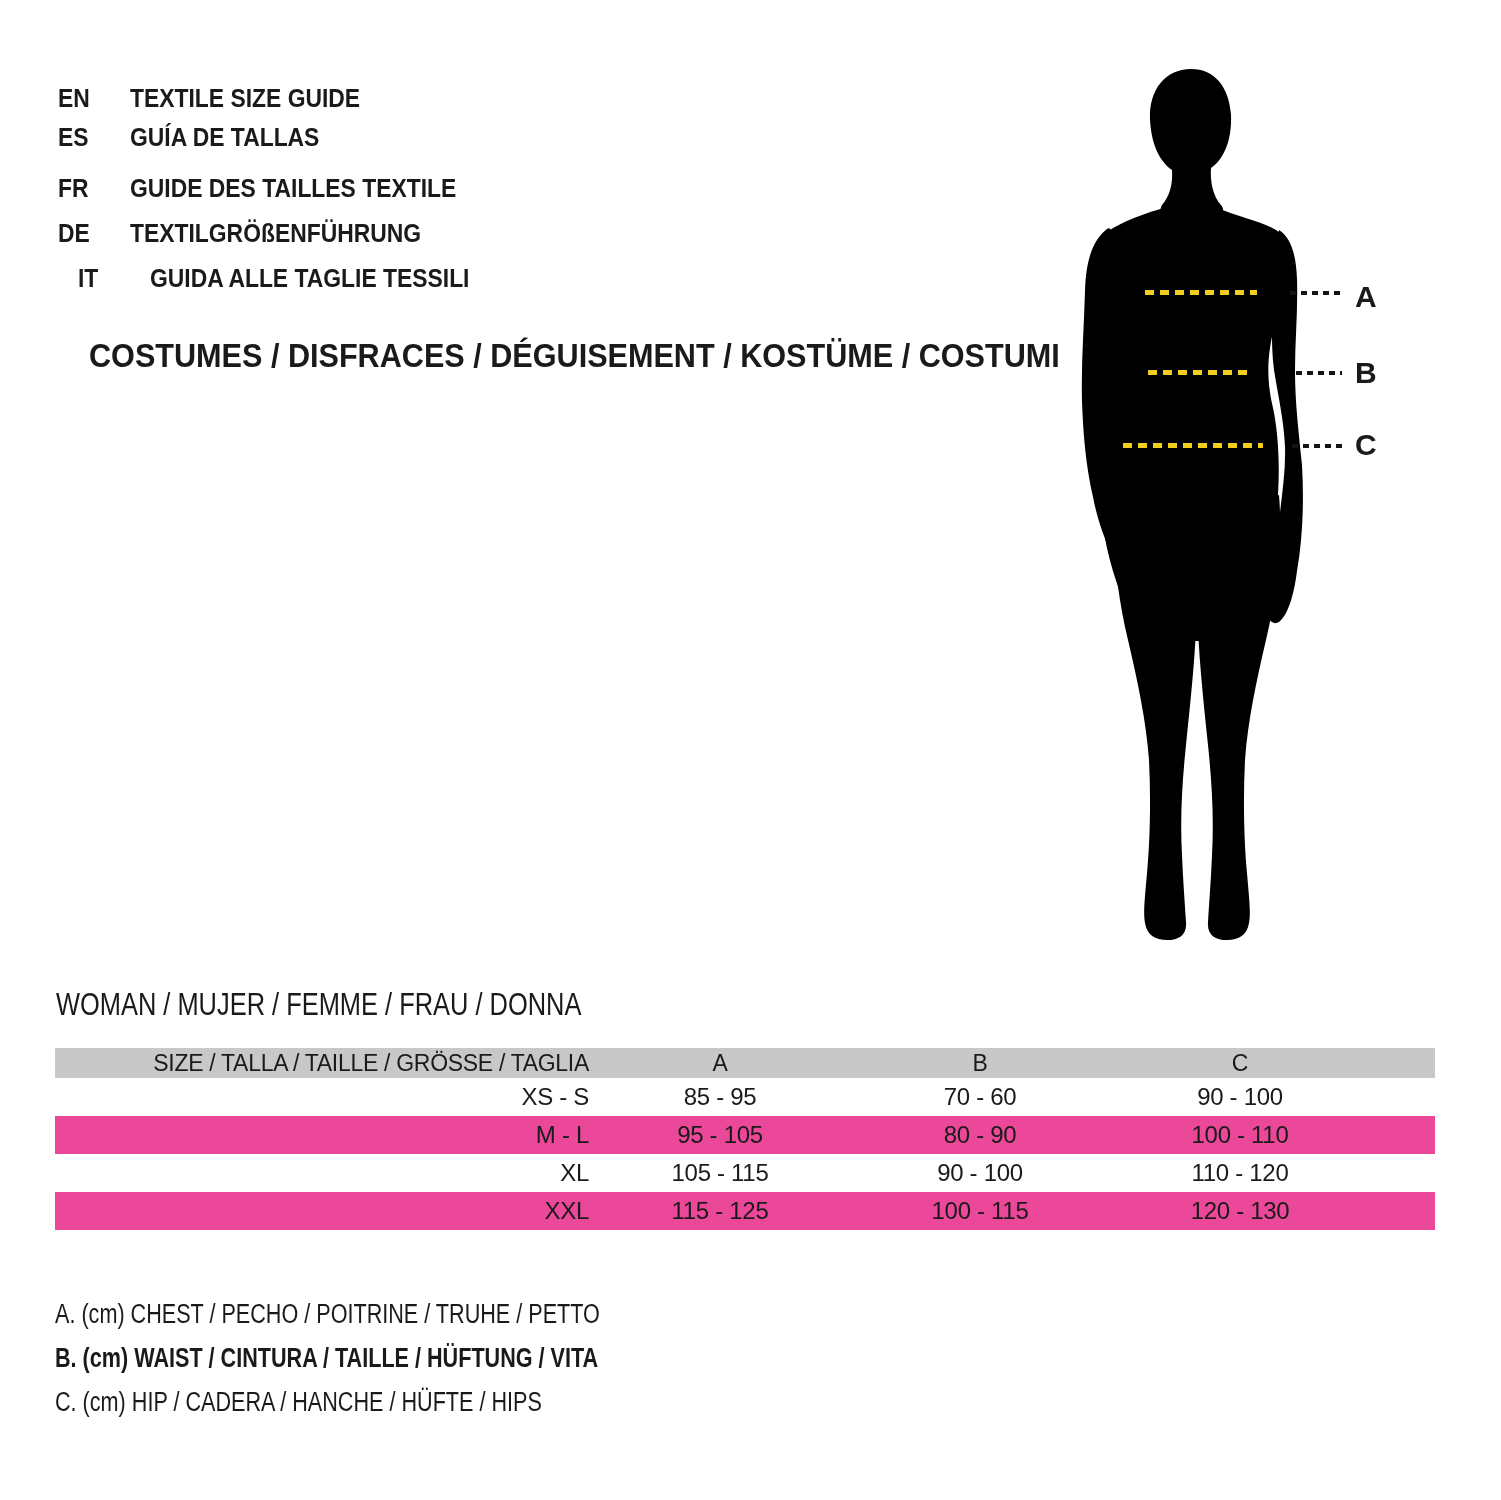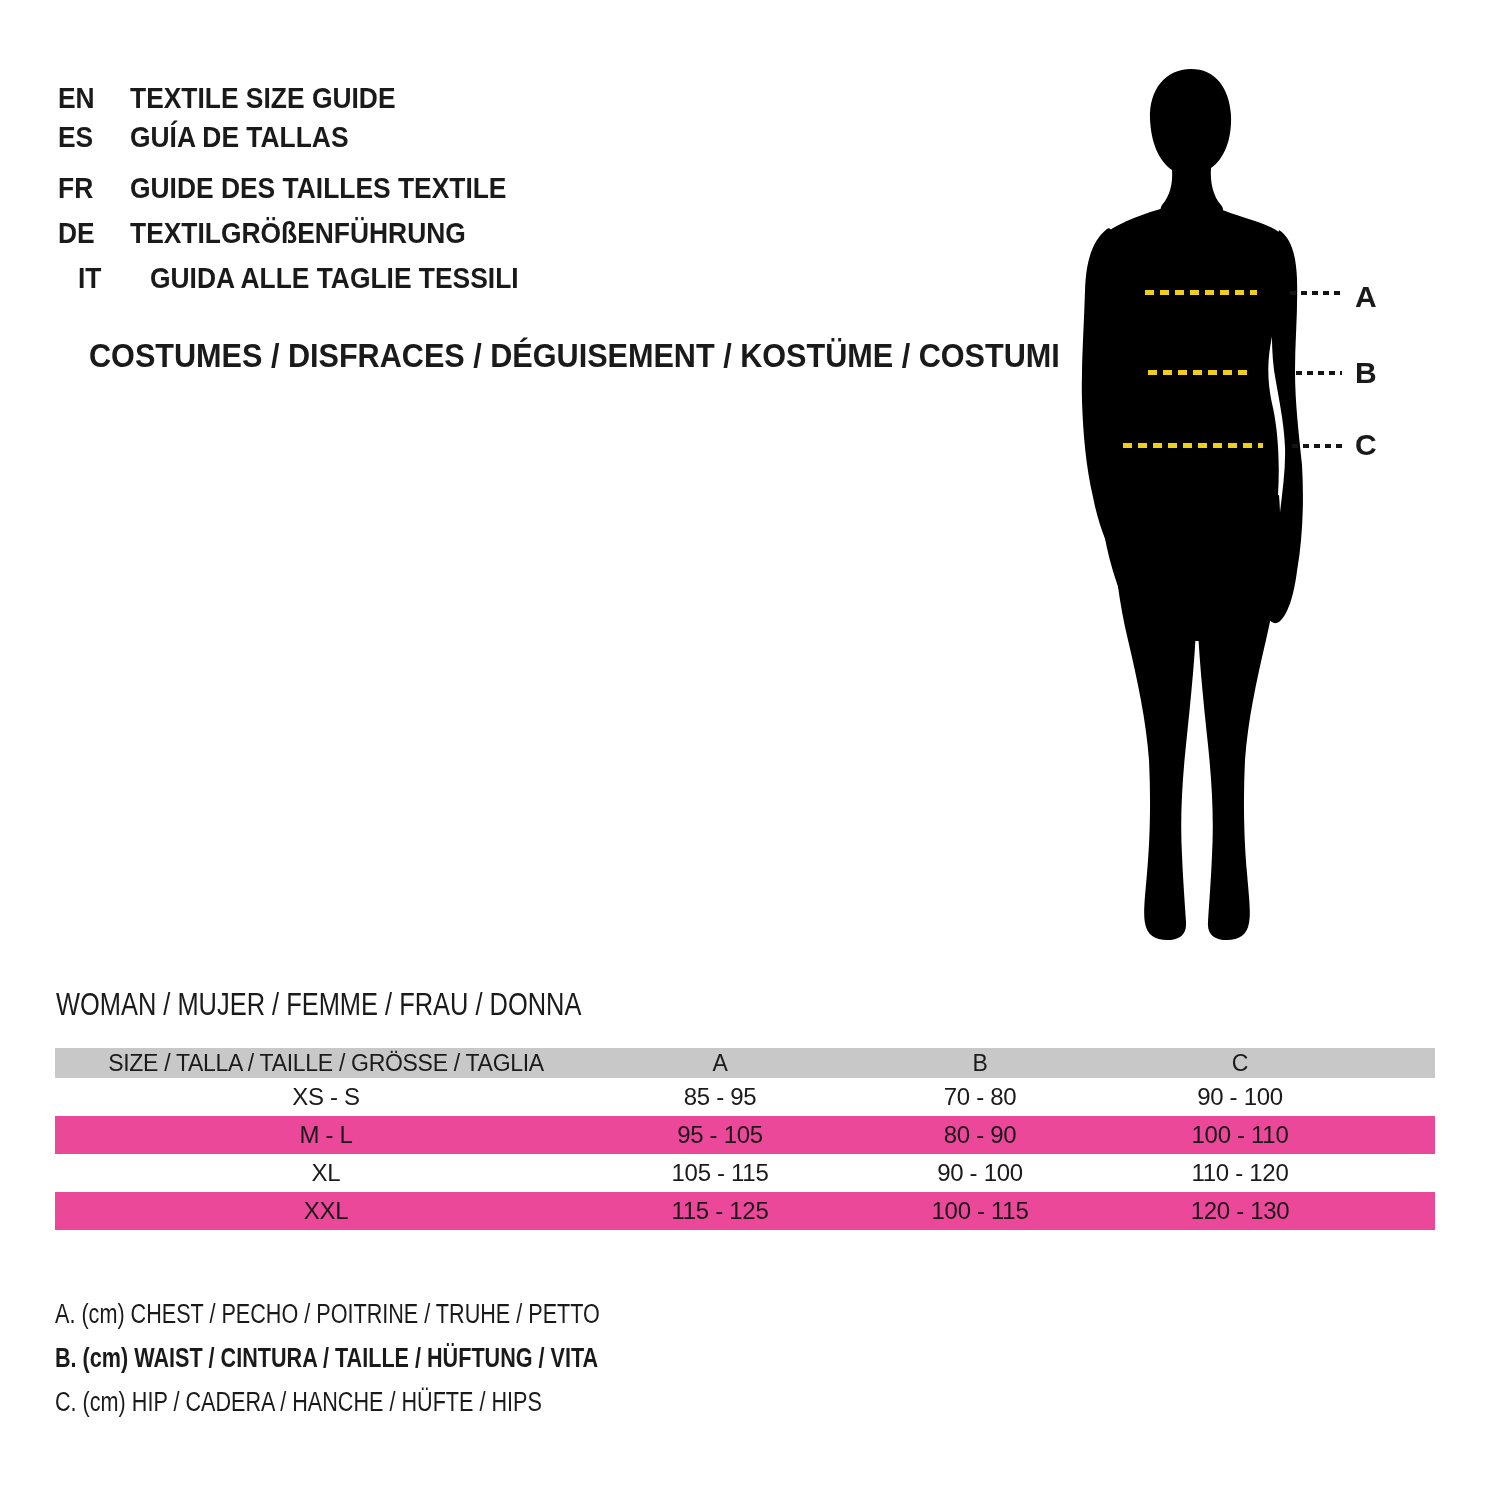--- a/index.html
+++ b/index.html
@@ -12,21 +12,21 @@
     overflow:hidden;
   }
   .abs{position:absolute;white-space:nowrap;}
   .cond{display:inline-block;transform-origin:0 50%;}
   .sx90{transform:scaleX(0.90);}
   .sx88{transform:scaleX(0.88);}
   .sx82{transform:scaleX(0.82);}
   .sx80{transform:scaleX(0.80);}
 
   
-  .lang-row{height:34px;line-height:34px;font-size:30px;font-weight:700;}
+  .lang-row{height:34px;line-height:34px;font-size:26px;font-weight:700;}
   .lang-code{position:absolute;left:58px;top:0;}
   .lang-label{position:absolute;left:130px;top:0;}
 
   .category-line{left:58px;font-size:34px;font-weight:700;height:34px;line-height:34px;}
 
   
   #figure-svg{position:absolute;left:1045px;top:65px;}
   .ydash{position:absolute;height:5px;
     background:repeating-linear-gradient(90deg,#EFCE1E 0 9px,rgba(0,0,0,0) 9px 15px);}
   .bdash{position:absolute;height:4px;
@@ -34,21 +34,21 @@
   .marker-label{font-size:30px;font-weight:700;height:34px;line-height:34px;}
 
   
   .section-title{left:56px;top:988px;font-size:31px;font-weight:400;height:34px;line-height:34px;}
 
   
   #size-table{position:absolute;left:55px;top:1048px;width:1380px;
     border-collapse:collapse;table-layout:fixed;font-size:24px;color:#1a1a1a;}
   #size-table th{font-size:23px;font-weight:400;height:28px;background:#C8C8C8;}
   #size-table td{height:36px;}
-  #size-table th:first-child,#size-table td:first-child{text-align:center;padding-left:8px;}
+  #size-table th:first-child,#size-table td:first-child{text-align:right;padding-left:8px;}
   #size-table th:not(:first-child),#size-table td:not(:first-child){text-align:center;}
   #size-table tr.alt td{background:#ec4899;}
   #size-table td,#size-table th{overflow:hidden;letter-spacing:-0.3px;}
 
   
   .legend-line{left:55px;font-size:27px;font-weight:400;height:34px;line-height:34px;}
 </style>
 </head>
 <body>
 
@@ -147,21 +147,21 @@
         <th>A</th>
         <th>B</th>
         <th>C</th>
         <th></th>
       </tr>
     </thead>
     <tbody>
       <tr>
         <td>XS - S</td>
         <td>85 - 95</td>
-        <td>70 - 80</td>
+        <td>70 - 60</td>
         <td>90 - 100</td>
         <td></td>
       </tr>
       <tr class="alt">
         <td>M - L</td>
         <td>95 - 105</td>
         <td>80 - 90</td>
         <td>100 - 110</td>
         <td></td>
       </tr>

